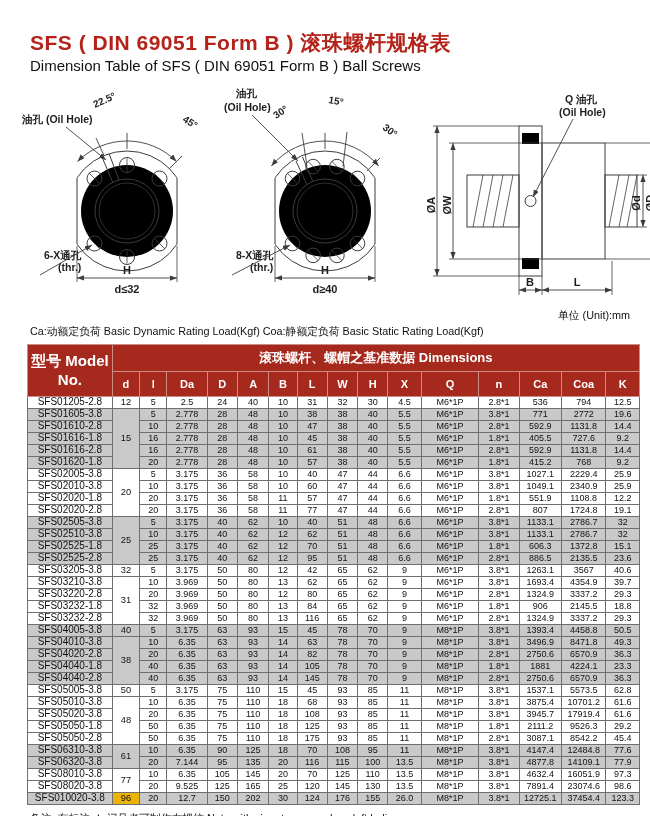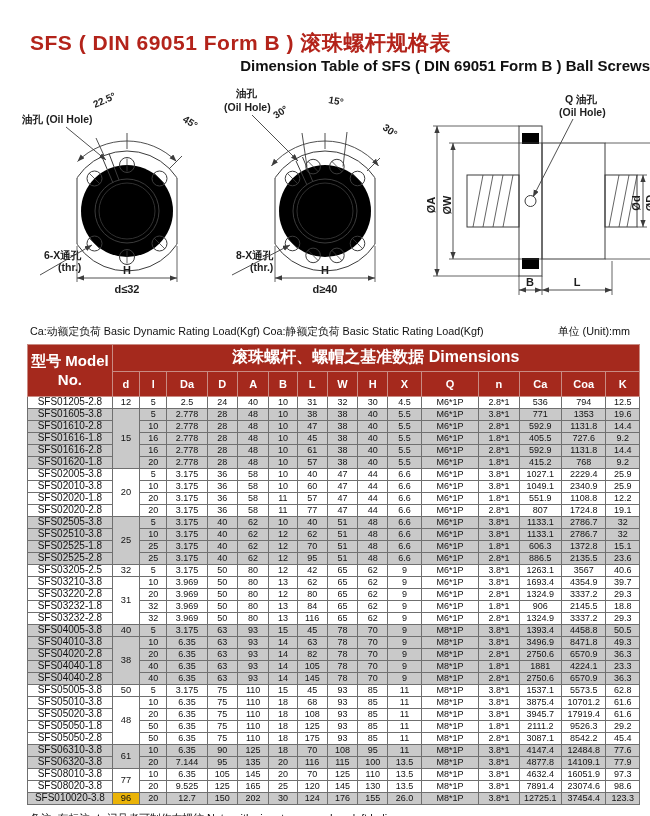--- a/index.html
+++ b/index.html
@@ -2,44 +2,44 @@
 <html><head>
 <meta charset="utf-8">
 <style>
   html,body{margin:0;padding:0;background:#ffffff;}
   body{width:650px;height:816px;font-family:"Liberation Sans",sans-serif;color:#1a1a1a;overflow:hidden;}
   .page{position:relative;width:650px;height:816px;}
 
   
   .titleblock{padding:31px 0 0 30px;}
   .title-zh{color:#b3231a;font-size:21px;font-weight:700;letter-spacing:.5px;line-height:24px;}
-  .title-en{color:#111;font-size:15px;font-weight:700;line-height:19px;margin-top:1px;text-align:right;}
+  .title-en{color:#111;font-size:15px;font-weight:400;line-height:19px;margin-top:1px;}
 
   
   .diagrams{display:flex;margin:6px 0 0 22px;}
   .dbox{position:relative;}
   svg{display:block;}
   svg .ln{stroke:#3c3c3c;stroke-width:1;fill:none;}
   svg .thin{stroke-width:.8;}
   svg .dash{stroke-dasharray:3,2;stroke-width:.8;}
   svg .cline{stroke-dasharray:9,2.5,2.5,2.5;stroke-width:.8;}
   svg .dim{stroke:#3c3c3c;stroke-width:.9;fill:none;}
   svg text{fill:#1d1d1d;font-family:"Liberation Sans",sans-serif;}
   .lab{font-size:10.5px;font-weight:700;}
   .ang{font-size:10px;font-weight:700;}
   .dimlab{font-size:11px;font-weight:700;}
 
   
   .legend{margin:8px 0 0 30px;width:600px;font-size:10.8px;line-height:14.5px;color:#111;position:relative;font-weight:400;}
-  .legend .unit{position:absolute;right:0;bottom:0;font-size:10.8px;}
+  .legend .unit{position:absolute;right:0;bottom:16px;font-size:10.8px;}
 
   
   table.spec{border-collapse:collapse;table-layout:fixed;width:613px;margin:5px 0 0 27px;border:1.5px solid #3a3a3a;}
   table.spec th{background:#a5291d;color:#fff;font-weight:700;border:1px solid #c98b83;padding:0;}
-  th.dimhead{font-size:16px;height:26px;}
+  th.dimhead{font-size:13px;height:26px;}
   th.modelhead{font-size:15px;}
   #colrow th{font-size:11px;height:24px;}
   table.spec td{border:1px solid #6f6f6f;text-align:center;font-size:9px;height:11px;line-height:10px;padding:0;color:#111;background:#fff;white-space:nowrap;overflow:hidden;}
   table.spec td.model{font-size:10px;}
   table.spec td.dcell{font-size:9.3px;}
   tr.shade td{background:#c9c9c9;}
   tr.gstart td{border-top:1.5px solid #2e2e2e;}
 
   
   .note{margin:7px 0 0 30px;font-size:10.8px;font-weight:400;color:#111;}
@@ -326,21 +326,21 @@
           <td>28</td>
           <td>48</td>
           <td>10</td>
           <td>38</td>
           <td>38</td>
           <td>40</td>
           <td>5.5</td>
           <td>M6*1P</td>
           <td>3.8*1</td>
           <td>771</td>
-          <td>1353</td>
+          <td>2772</td>
           <td>19.6</td>
         </tr>
         <tr class="shade">
           <td class="model">SFS01610-2.8</td>
           <td>10</td>
           <td>2.778</td>
           <td>28</td>
           <td>48</td>
           <td>10</td>
           <td>47</td>
@@ -536,21 +536,21 @@
           <td>51</td>
           <td>48</td>
           <td>6.6</td>
           <td>M6*1P</td>
           <td>2.8*1</td>
           <td>886.5</td>
           <td>2135.5</td>
           <td>23.6</td>
         </tr>
         <tr class="gstart">
-          <td class="model">SFS03205-2.5</td>
+          <td class="model">SFS03205-3.8</td>
           <td class="dcell" rowspan="1">32</td>
           <td>5</td>
           <td>3.175</td>
           <td>50</td>
           <td>80</td>
           <td>12</td>
           <td>42</td>
           <td>65</td>
           <td>62</td>
           <td>9</td>

